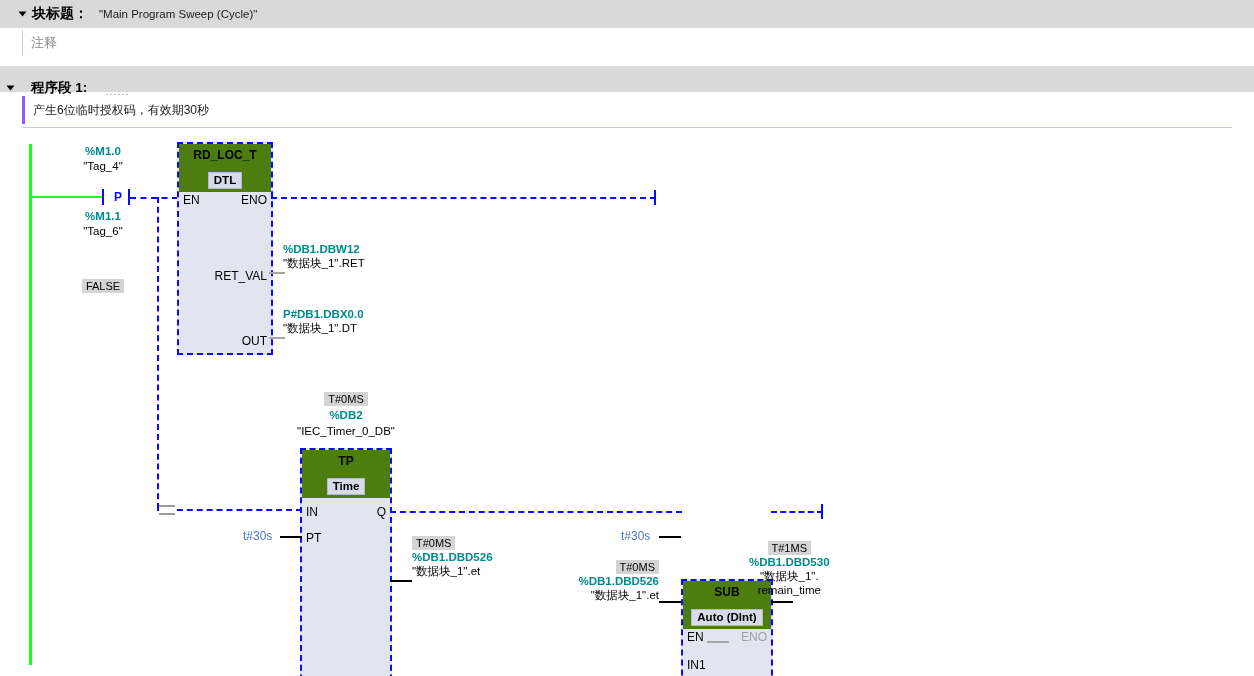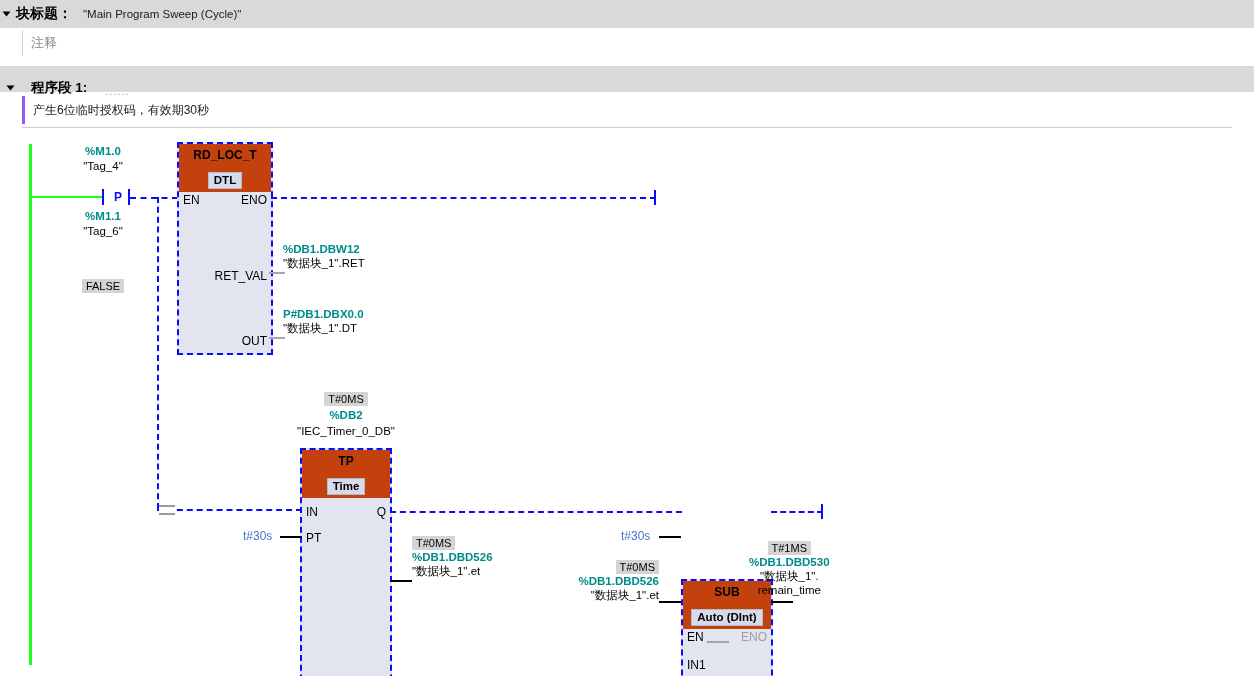--- a/index.html
+++ b/index.html
@@ -7,21 +7,21 @@
     width:1254px;height:676px;position:relative;
     background:#ffffff;
     font-family:"Liberation Sans","DejaVu Sans",sans-serif;
     font-size:12px;color:#000;overflow:hidden;
   }
   .band{position:absolute;left:0;width:1254px;background:#d9d9d9;}
   .tri{display:inline-block;width:0;height:0;border-left:5px solid #000;
        border-top:4px solid transparent;border-bottom:4px solid transparent;
        transform:rotate(90deg);vertical-align:middle;}
   #block-header{top:0;height:28px;}
-  #block-header .inner{position:absolute;left:4px;top:0;height:28px;display:flex;align-items:center;gap:7px;}
+  #block-header .inner{position:absolute;left:20px;top:0;height:28px;display:flex;align-items:center;gap:7px;}
   .hdr-label{font-weight:bold;font-size:14px;}
   .hdr-value{font-size:11.5px;color:#202020;margin-left:4px;}
   #block-comment{position:absolute;left:22px;top:30px;width:1210px;height:26px;
       border-left:1px solid #cfcfcf;box-sizing:border-box;padding-left:8px;
       display:flex;align-items:center;color:#8a8a8a;font-size:13px;}
   #network-header{top:66px;height:26px;}
   #network-header .inner{position:absolute;left:8px;top:0;height:44px;display:flex;align-items:center;gap:18px;}
   .net-title{font-weight:bold;font-size:13.5px;}
   .net-dots{color:#9b9b9b;letter-spacing:1px;font-size:11px;padding-top:5px;}
   #network-comment{position:absolute;left:22px;top:96px;width:1210px;height:28px;
@@ -35,21 +35,21 @@
   .wire{position:absolute;}
   .wire.dash-h{height:0;border-top:2px dashed #0a0aff;}
   .wire.dash-v{width:0;border-left:2px dashed #0a0aff;}
   .wire.green-h{height:2px;background:#1aff1a;}
   .tick{position:absolute;width:2px;background:#0a0aff;}
   .greystub{position:absolute;height:2px;background:#a6a6a6;}
   .branch-marker{position:absolute;width:16px;height:6px;border-top:2px solid #9a9a9a;
       border-bottom:2px solid #9a9a9a;background:#fff;}
 
   .fb{position:absolute;border:2px dashed #0a0aff;background:#e2e4f0;box-sizing:border-box;}
-  .fb-head{position:absolute;left:0;right:0;top:0;background:#c2410c;
+  .fb-head{position:absolute;left:0;right:0;top:0;background:#4d7c0f;
       display:flex;flex-direction:column;align-items:center;justify-content:center;}
   .fb-name{font-weight:bold;font-size:12px;color:#000;line-height:14px;}
   .fb-type{font-weight:bold;font-size:11.5px;color:#000;background:#d7dae8;
       border:1px solid #b6bacb;padding:0 5px;line-height:15px;margin-top:10px;}
   .pin{position:absolute;font-size:12px;color:#000;}
   .pin.l{left:4px;}
   .pin.r{right:4px;}
   .pin.dim{color:#a0a0a0;}
 
   .opd{position:absolute;text-align:center;line-height:14px;white-space:nowrap;}

